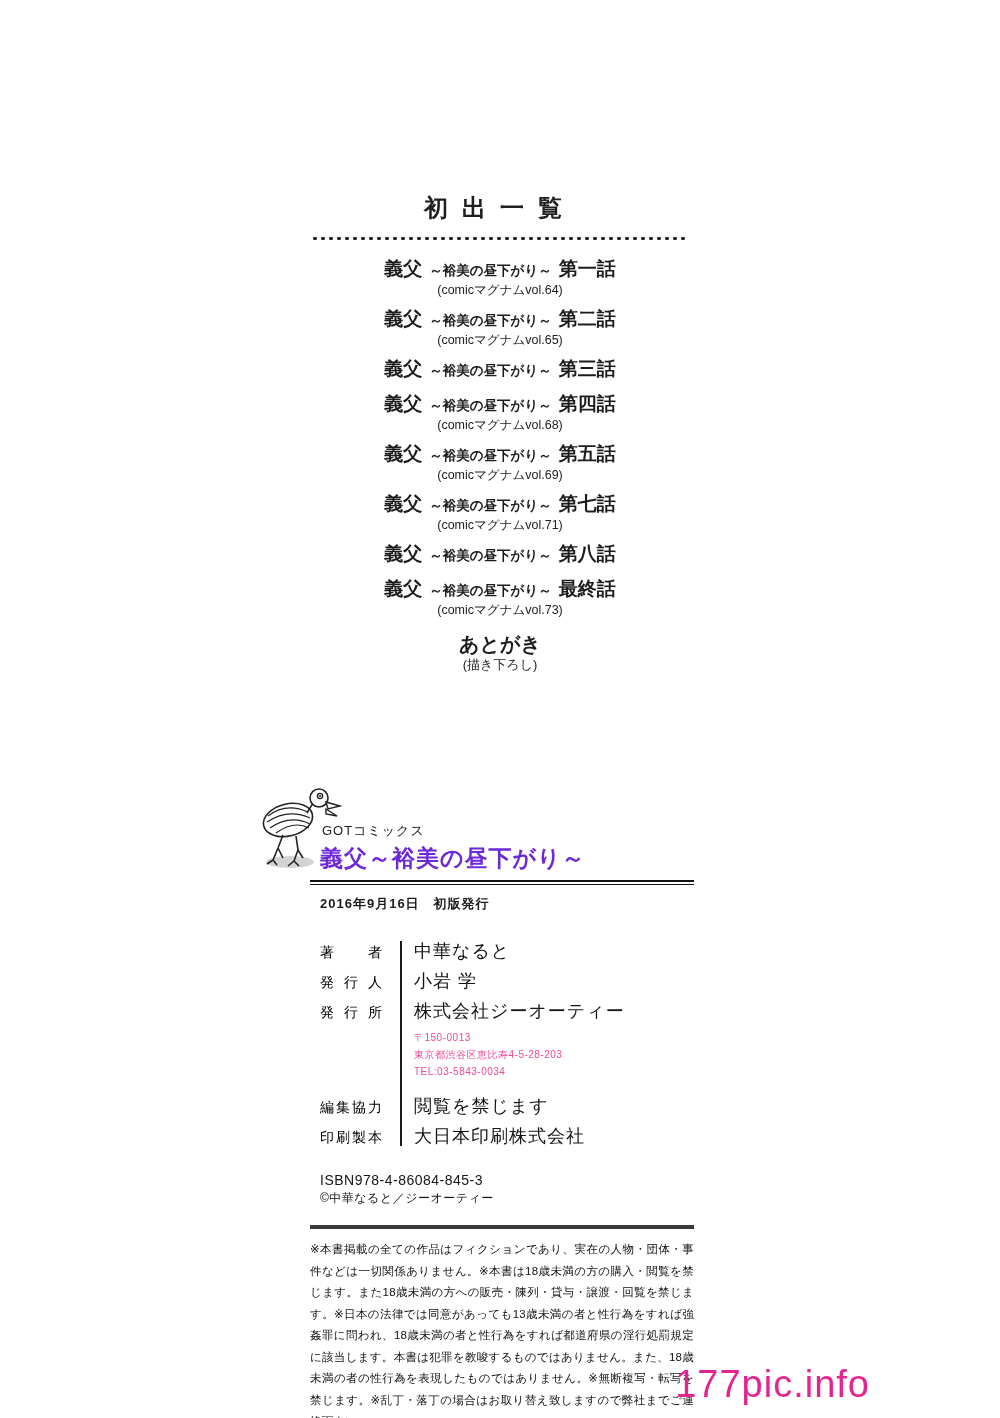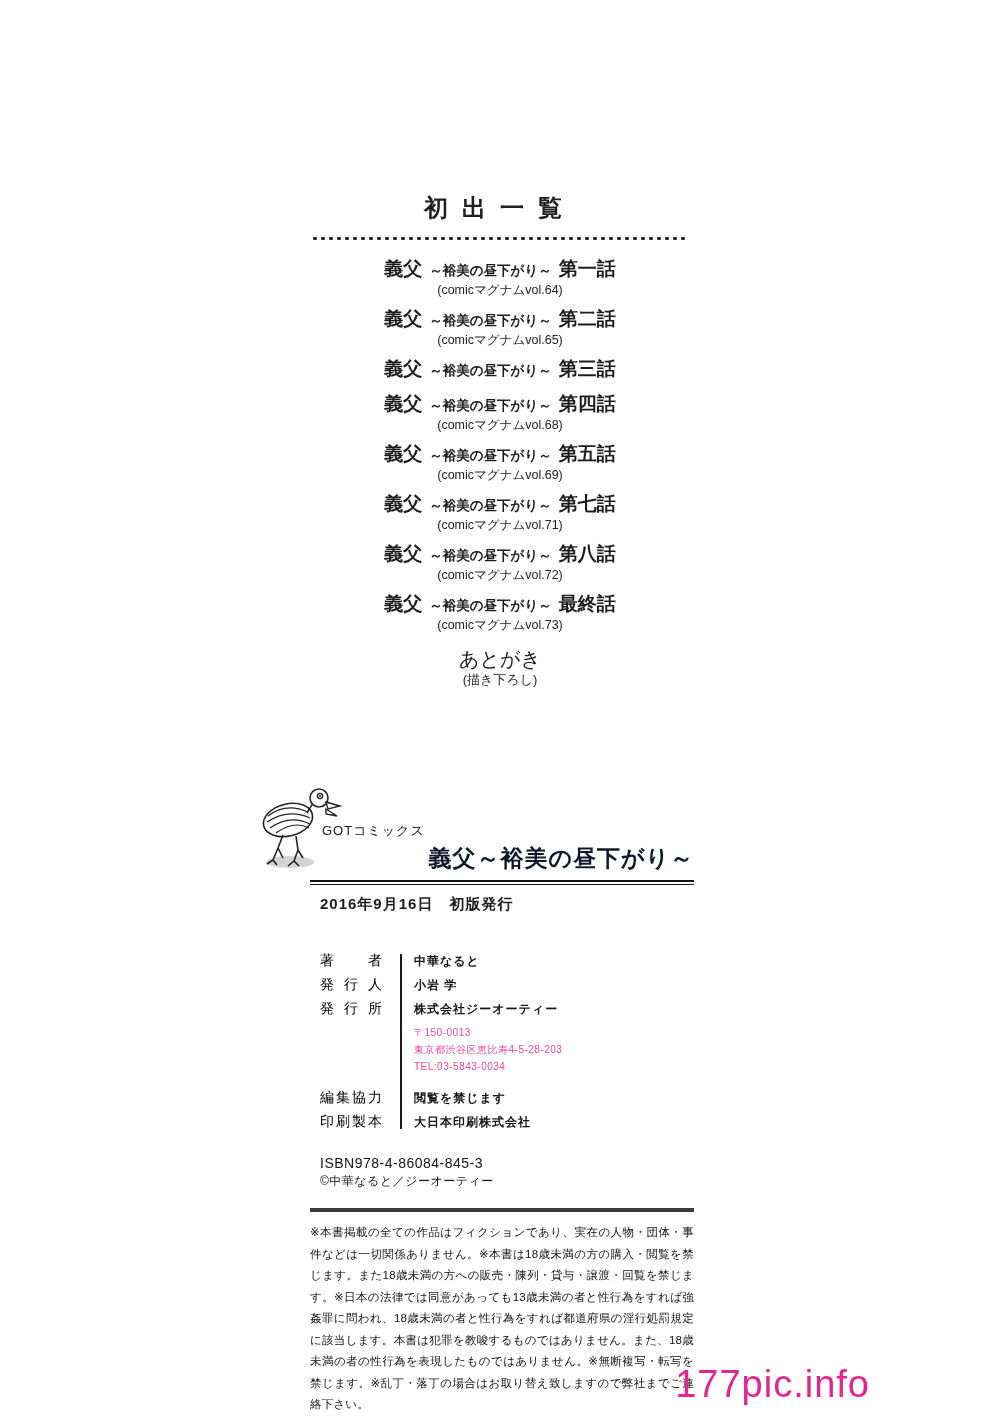--- a/index.html
+++ b/index.html
@@ -25,44 +25,44 @@
     width:378px;height:5px;margin:0 auto 16px auto;
     background-image:radial-gradient(circle,#1f1f1f 1.7px,transparent 2px);
     background-size:8px 5px;background-repeat:repeat-x;background-position:left center;
   }
   .entry{margin-bottom:9px;}
   .entry-main{line-height:24px;white-space:nowrap;}
   .entry .series,.entry .chapter{font-size:19px;font-weight:600;color:#1c1c1c;}
   .entry .subtitle{font-size:13.5px;font-weight:600;color:#1c1c1c;margin:16px 7px;}
   .entry-source{font-size:12.5px;color:#222;line-height:15px;}
   .afterword{margin-top:14px;}
-  .afterword-title{font-size:20px;font-weight:400;color:#1c1c1c;line-height:24px;}
+  .afterword-title{font-size:20px;font-weight:700;color:#1c1c1c;line-height:24px;}
   .afterword-note{font-size:13px;color:#222;line-height:17px;}
 
   
   .colophon{
     position:absolute;top:822px;left:310px;width:384px;
   }
   .mascot{
     position:absolute;left:-60px;top:-36px;width:100px;height:96px;
   }
   .imprint{font-size:13px;color:#1c1c1c;margin-left:12px;letter-spacing:1px;}
-  .book-title{font-size:23px;font-weight:700;color:#0f172a;margin:3px 0 6px 10px;letter-spacing:1px;text-align:right;}
+  .book-title{font-size:23px;font-weight:700;color:#6d28d9;margin:3px 0 6px 10px;letter-spacing:1px;}
   .title-rule-thick{height:2px;background:#151515;}
   .title-rule-thin{height:1px;background:#151515;margin-top:2px;}
-  .date-line{font-size:15px;font-weight:600;color:#1b1b1b;margin:10px 0 38px 10px;letter-spacing:1px;}
+  .date-line{font-size:13px;font-weight:600;color:#1b1b1b;margin:10px 0 26px 10px;letter-spacing:1px;}
 
   .info-table{position:relative;margin-left:10px;}
   .info-vrule{position:absolute;left:80px;top:2px;bottom:2px;width:2px;background:#1b1b1b;}
   .info-row{display:flex;align-items:baseline;margin-bottom:6px;}
   .info-label{
     display:inline-block;width:62px;font-size:14px;color:#000000;
     text-align:justify;text-align-last:justify;flex:0 0 62px;
   }
-  .info-value{font-size:12px;font-weight:700;color:#141414;margin-left:32px;letter-spacing:1px;}
+  .info-value{font-size:18px;font-weight:400;color:#141414;margin-left:32px;letter-spacing:1px;}
   .info-sub{margin:0 0 8px 94px;}
   .info-sub div{font-size:10px;color:#ec4899;line-height:17px;letter-spacing:.5px;}
   .gap-row{height:6px;}
 
   .isbn-line{font-size:14px;color:#141414;margin:24px 0 2px 10px;letter-spacing:.5px;}
   .copyright-line{font-size:12px;color:#141414;margin:2px 0 0 10px;letter-spacing:.5px;}
 
   .black-rule{height:4px;background:#3a3a3a;margin-top:18px;}
 
   .disclaimer{
@@ -103,21 +103,20 @@
     <div class="entry">
       <div class="entry-main"><span class="series">義父</span><span class="subtitle">～裕美の昼下がり～</span><span class="chapter">第五話</span></div>
       <div class="entry-source">(comicマグナムvol.69)</div>
     </div>
     <div class="entry">
       <div class="entry-main"><span class="series">義父</span><span class="subtitle">～裕美の昼下がり～</span><span class="chapter">第七話</span></div>
       <div class="entry-source">(comicマグナムvol.71)</div>
     </div>
     <div class="entry">
       <div class="entry-main"><span class="series">義父</span><span class="subtitle">～裕美の昼下がり～</span><span class="chapter">第八話</span></div>
-      <div class="entry-source">(comicマグナムvol.72)</div>
     </div>
     <div class="entry">
       <div class="entry-main"><span class="series">義父</span><span class="subtitle">～裕美の昼下がり～</span><span class="chapter">最終話</span></div>
       <div class="entry-source">(comicマグナムvol.73)</div>
     </div>
 
     <div class="afterword">
       <div class="afterword-title">あとがき</div>
       <div class="afterword-note">(描き下ろし)</div>
     </div>

